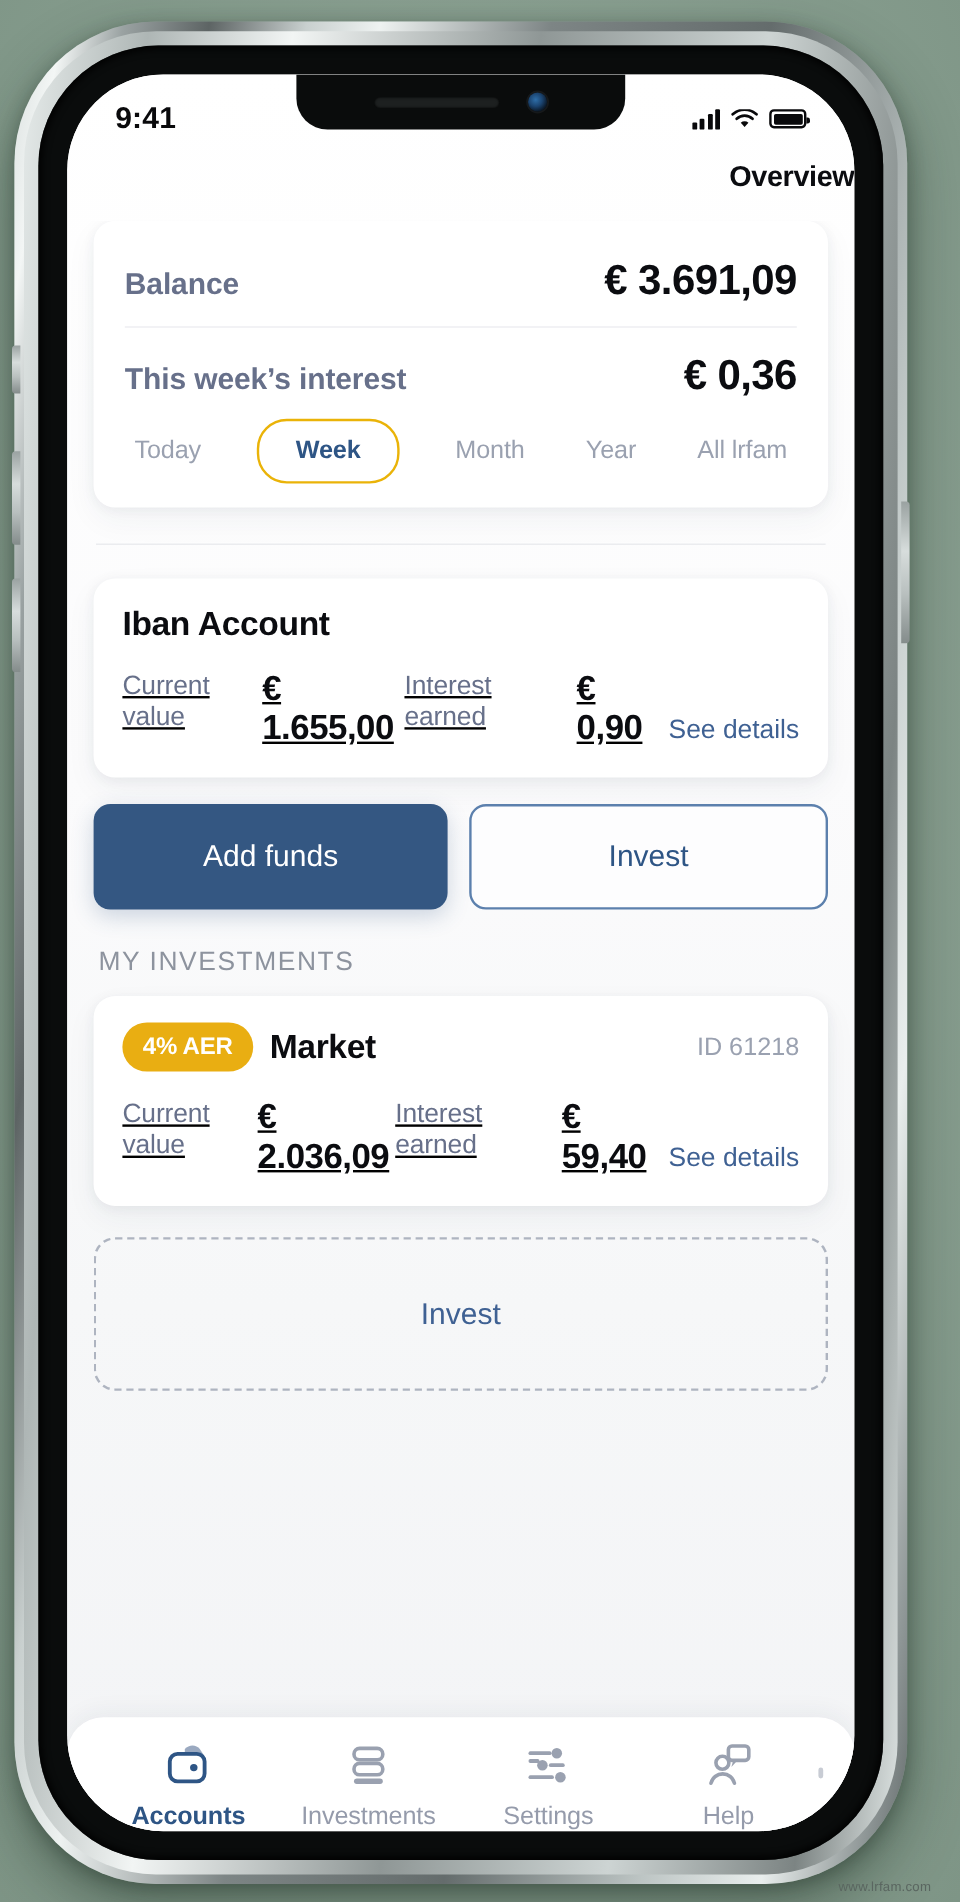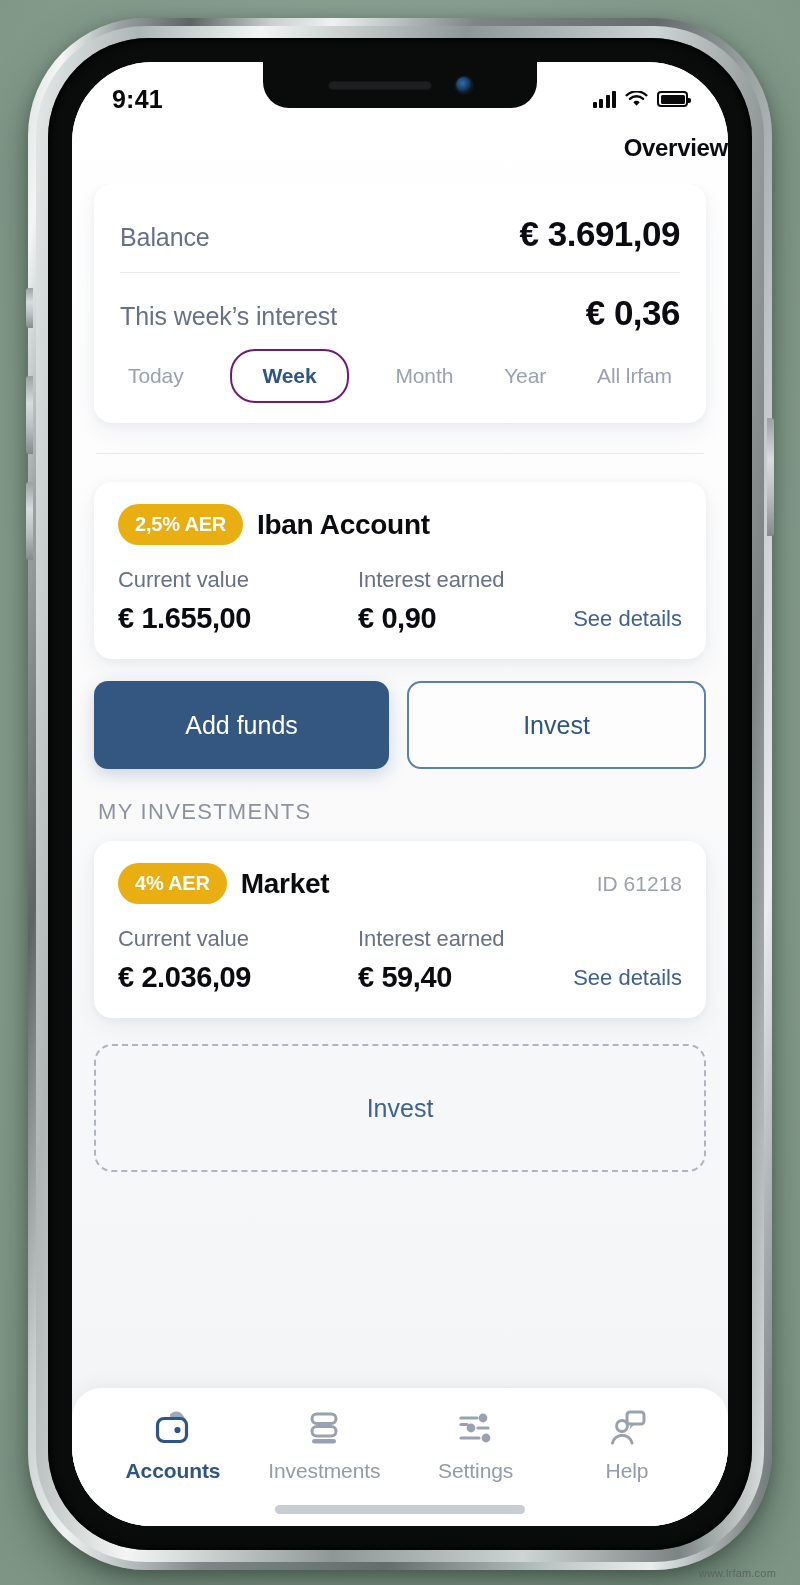--- a/index.html
+++ b/index.html
@@ -15,21 +15,21 @@
 
   
   .stage {
     position: absolute;
     inset: 0;
     background: radial-gradient(ellipse at 50% 45%, #94a89a 0%, #8da394 45%, #7e9586 100%);
   }
 
   .phone-outer {
     position: absolute;
-    left: 28px;
+    left: 12px;
     top: 18px;
     width: 744px;
     height: 1552px;
     border-radius: 118px;
     background: linear-gradient(100deg,
        #d8dedd 0%, #f3f6f5 4%, #9aa2a2 9%,
        #5d6464 16%, #c9d0cf 24%, #eef2f1 30%,
        #7d8585 44%, #646c6c 62%,
        #bcc4c3 78%, #e9eeed 88%, #8d9595 96%, #5f6666 100%);
     box-shadow: 0 20px 48px rgba(20,35,25,0.42), 0 4px 14px rgba(20,35,25,0.3);
@@ -204,20 +204,21 @@
   .bal-row {
     display: flex;
     align-items: baseline;
     justify-content: space-between;
     padding: 6px 0 18px 0;
   }
   .bal-label {
     font-size: 25px;
     color: #67708a;
     letter-spacing: -0.1px;
+    font-weight: bold;
   }
   .bal-value {
     font-size: 35px;
     font-weight: bold;
     color: #0b0c10;
     letter-spacing: -0.5px;
   }
   .bal-divider {
     height: 1px;
     background: #e9eaef;
@@ -234,21 +235,21 @@
   .tab {
     font-size: 21px;
     color: #9aa1b0;
     padding: 13px 4px;
     letter-spacing: -0.1px;
     white-space: nowrap;
   }
   .tab.selected {
     color: #2e5585;
     font-weight: bold;
-    border: 2px solid #701a75;
+    border: 2px solid #eab308;
     border-radius: 25px;
     padding: 13px 30px;
   }
 
   
   .section-divider {
     height: 1px;
     background: #e6e8ec;
     margin: 30px 2px 28px 2px;
     flex: 0 0 auto;
@@ -280,21 +281,21 @@
   .acct-id {
     margin-left: auto;
     font-size: 21px;
     color: #9aa1b0;
   }
   .acct-body {
     display: flex;
     align-items: flex-end;
     margin-top: 22px;
   }
-  .acct-col { display: flex; flex-direction: column; }
+  .acct-col { display: flex; flex-direction: row; text-decoration: underline; }
   .acct-col.c1 { width: 240px; }
   .acct-col.c2 { flex: 1 1 auto; }
   .acct-col-label {
     font-size: 22px;
     color: #67708a;
     letter-spacing: -0.1px;
     margin-bottom: 9px;
   }
   .acct-col-value {
     font-size: 29px;
@@ -363,21 +364,20 @@
   }
 
   
   .tabbar {
     flex: 0 0 auto;
     background: #ffffff;
     border-radius: 30px 30px 0 0;
     padding: 20px 26px 0 26px;
     box-shadow: 0 -3px 20px rgba(40,50,70,0.06);
     display: flex;
-    flex-direction: column;
   }
   .tabbar-items {
     display: flex;
     align-items: flex-start;
     justify-content: space-between;
   }
   .navitem {
     width: 150px;
     display: flex;
     flex-direction: column;
@@ -474,21 +474,20 @@
                   <div class="tab">Month</div>
                   <div class="tab">Year</div>
                   <div class="tab">All lrfam</div>
                 </div>
               </div>
 
               <div class="section-divider"></div>
 
               <div class="card acct-card">
                 <div class="acct-head">
-                  <div class="aer-badge">2,5% AER</div>
                   <div class="acct-name">Iban Account</div>
                 </div>
                 <div class="acct-body">
                   <div class="acct-col c1">
                     <div class="acct-col-label">Current value</div>
                     <div class="acct-col-value">€ 1.655,00</div>
                   </div>
                   <div class="acct-col c2">
                     <div class="acct-col-label">Interest earned</div>
                     <div class="acct-col-value">€ 0,90</div>

